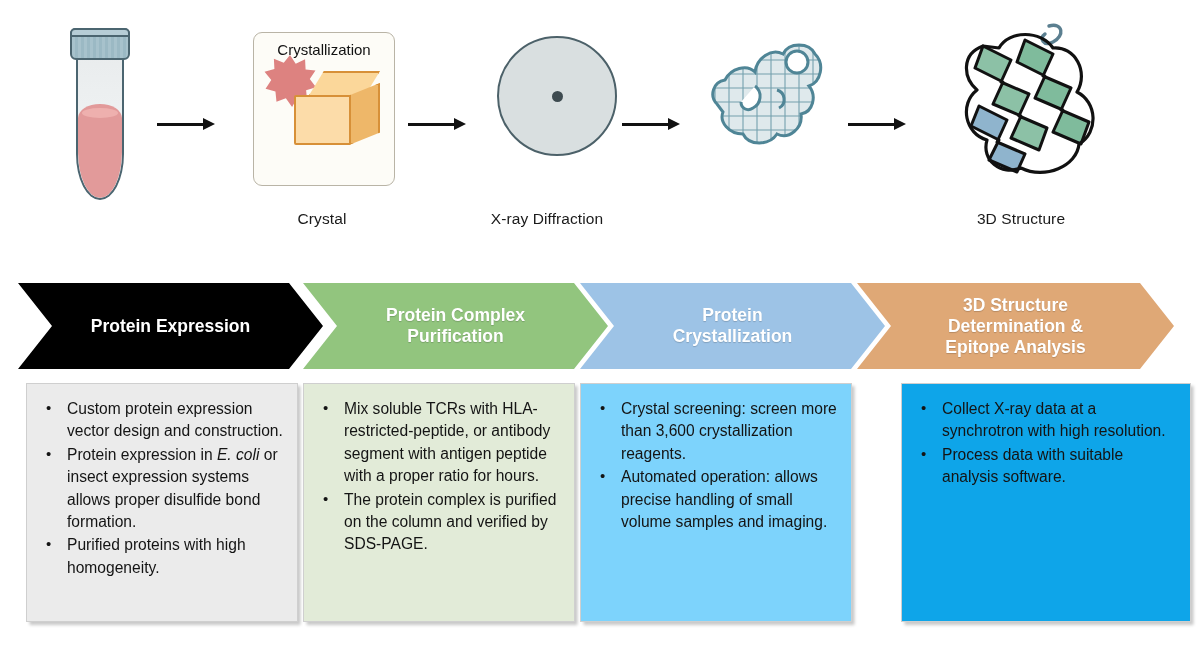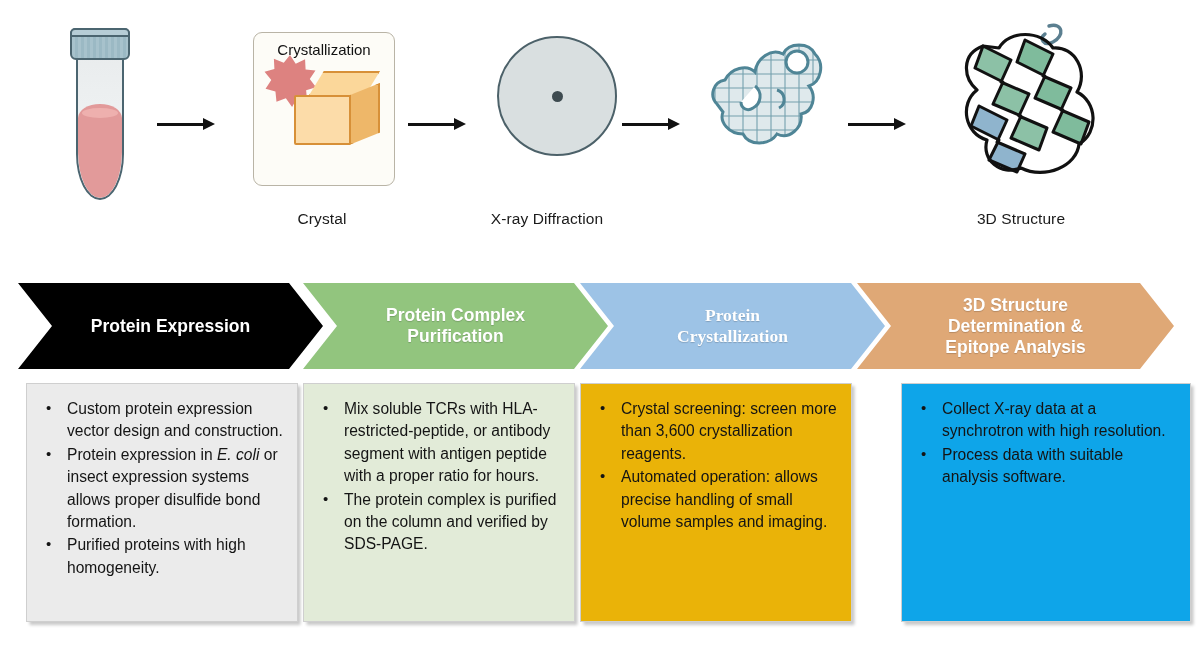--- a/index.html
+++ b/index.html
@@ -251,21 +251,21 @@
   </div>
 
   <div class="chev-band">
     <div class="chev" id="chev0" style="left: 18px; width: 305px; background: #000000;">
       <span class="chev-text">Protein Expression</span>
     </div>
     <div class="chev" id="chev1" style="left: 303px; width: 305px; background: rgb(146, 197, 126);">
       <span class="chev-text">Protein Complex
 Purification</span>
     </div>
-    <div class="chev" id="chev2" style="left: 580px; width: 305px; background: rgb(157, 195, 230); font-family: Liberation Serif, serif;">
+    <div class="chev" id="chev2" style="left: 580px; width: 305px; background: rgb(157, 195, 230);">
       <span class="chev-text">Protein
 Crystallization</span>
     </div>
     <div class="chev" id="chev3" style="left: 857px; width: 317px; background: rgb(223, 168, 118);">
       <span class="chev-text">3D Structure
 Determination &amp;
 Epitope Analysis</span>
     </div>
   </div>
 
@@ -275,21 +275,21 @@
         <li><span>Protein expression in </span><i>E. coli</i><span> or insect expression systems allows proper disulfide bond formation.</span></li>
         <li><span>Purified proteins with high homogeneity.</span></li>
       </ul>
   </div>
   <div class="box" id="box1" style="left: 303px; width: 272px; background: rgb(226, 235, 216);">
     <ul>
         <li><span>Mix soluble TCRs with HLA-restricted-peptide, or antibody segment with antigen peptide with a proper ratio for hours.</span></li>
         <li><span>The protein complex is purified on the column and verified by SDS-PAGE.</span></li>
       </ul>
   </div>
-  <div class="box" id="box2" style="left: 580px; width: 272px; background: #eab308;">
+  <div class="box" id="box2" style="left: 580px; width: 272px; background: #7dd3fc;">
     <ul>
         <li><span>Crystal screening: screen more than 3,600 crystallization reagents.</span></li>
         <li><span>Automated operation: allows precise handling of small volume samples and imaging.</span></li>
       </ul>
   </div>
   <div class="box" id="box3" style="left: 901px; width: 290px; background: #0ea5e9;">
     <ul>
         <li><span>Collect X-ray data at a synchrotron with high resolution.</span></li>
         <li><span>Process data with suitable analysis software.</span></li>
       </ul>

